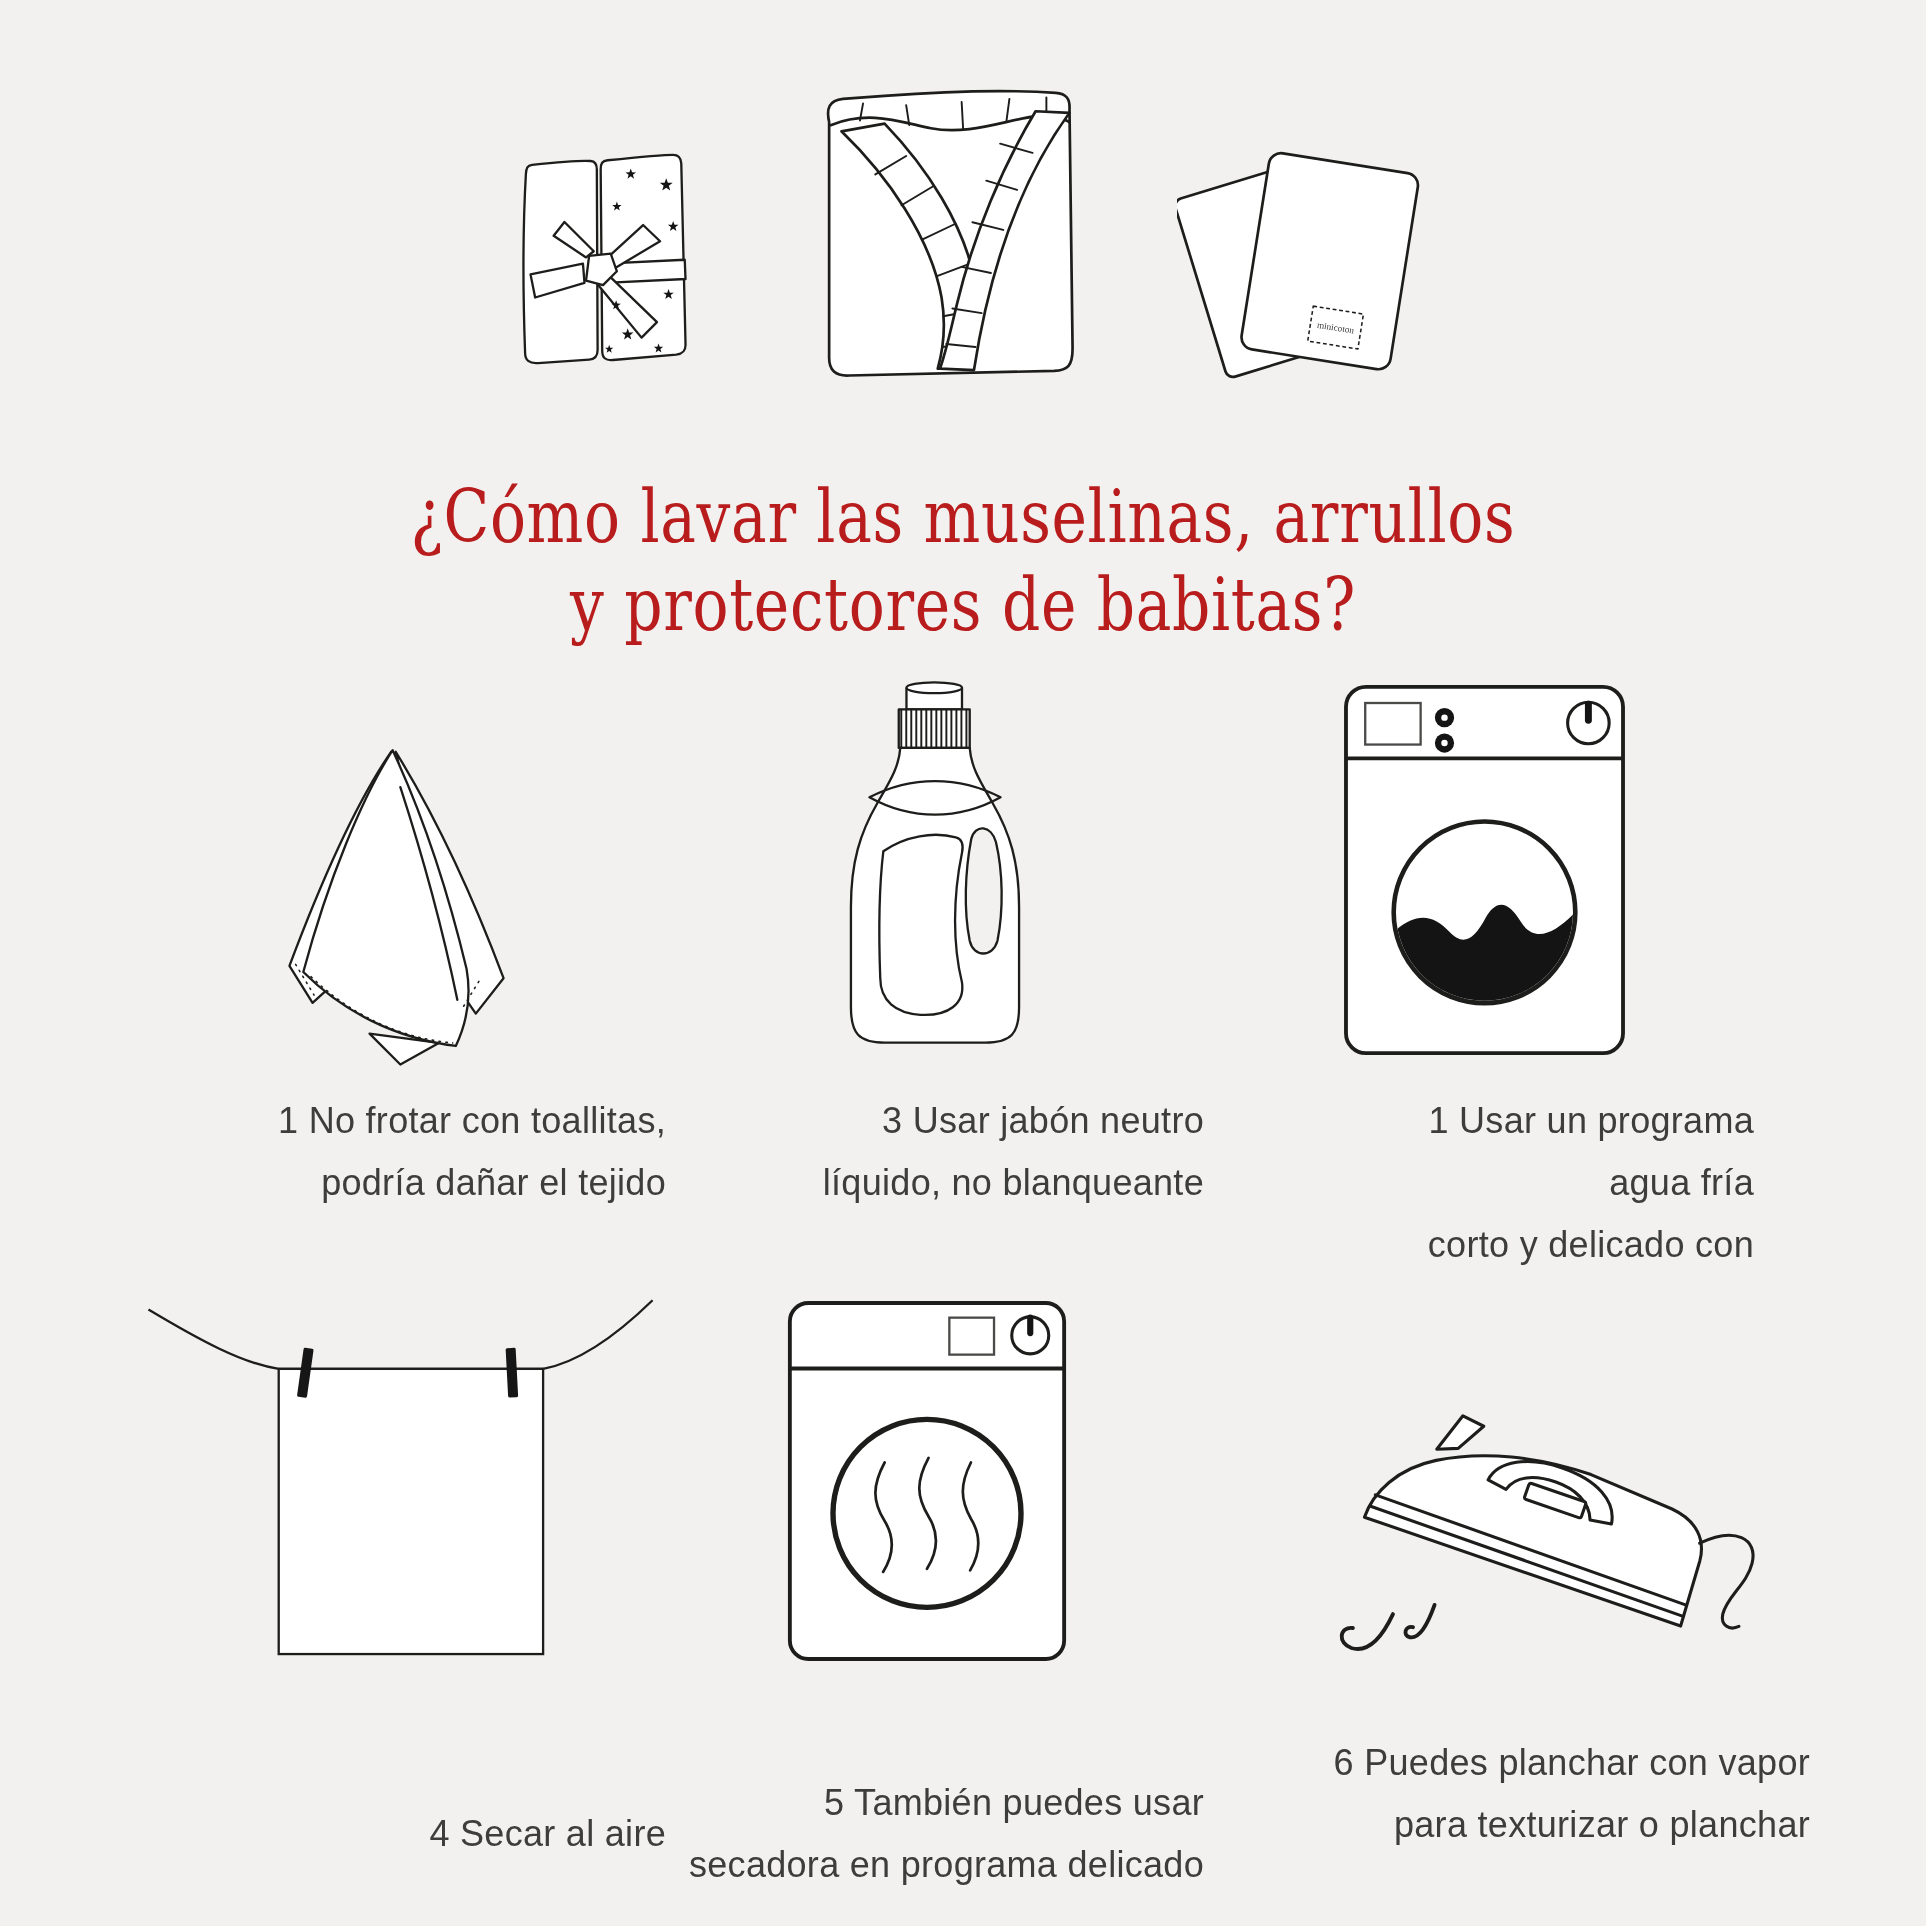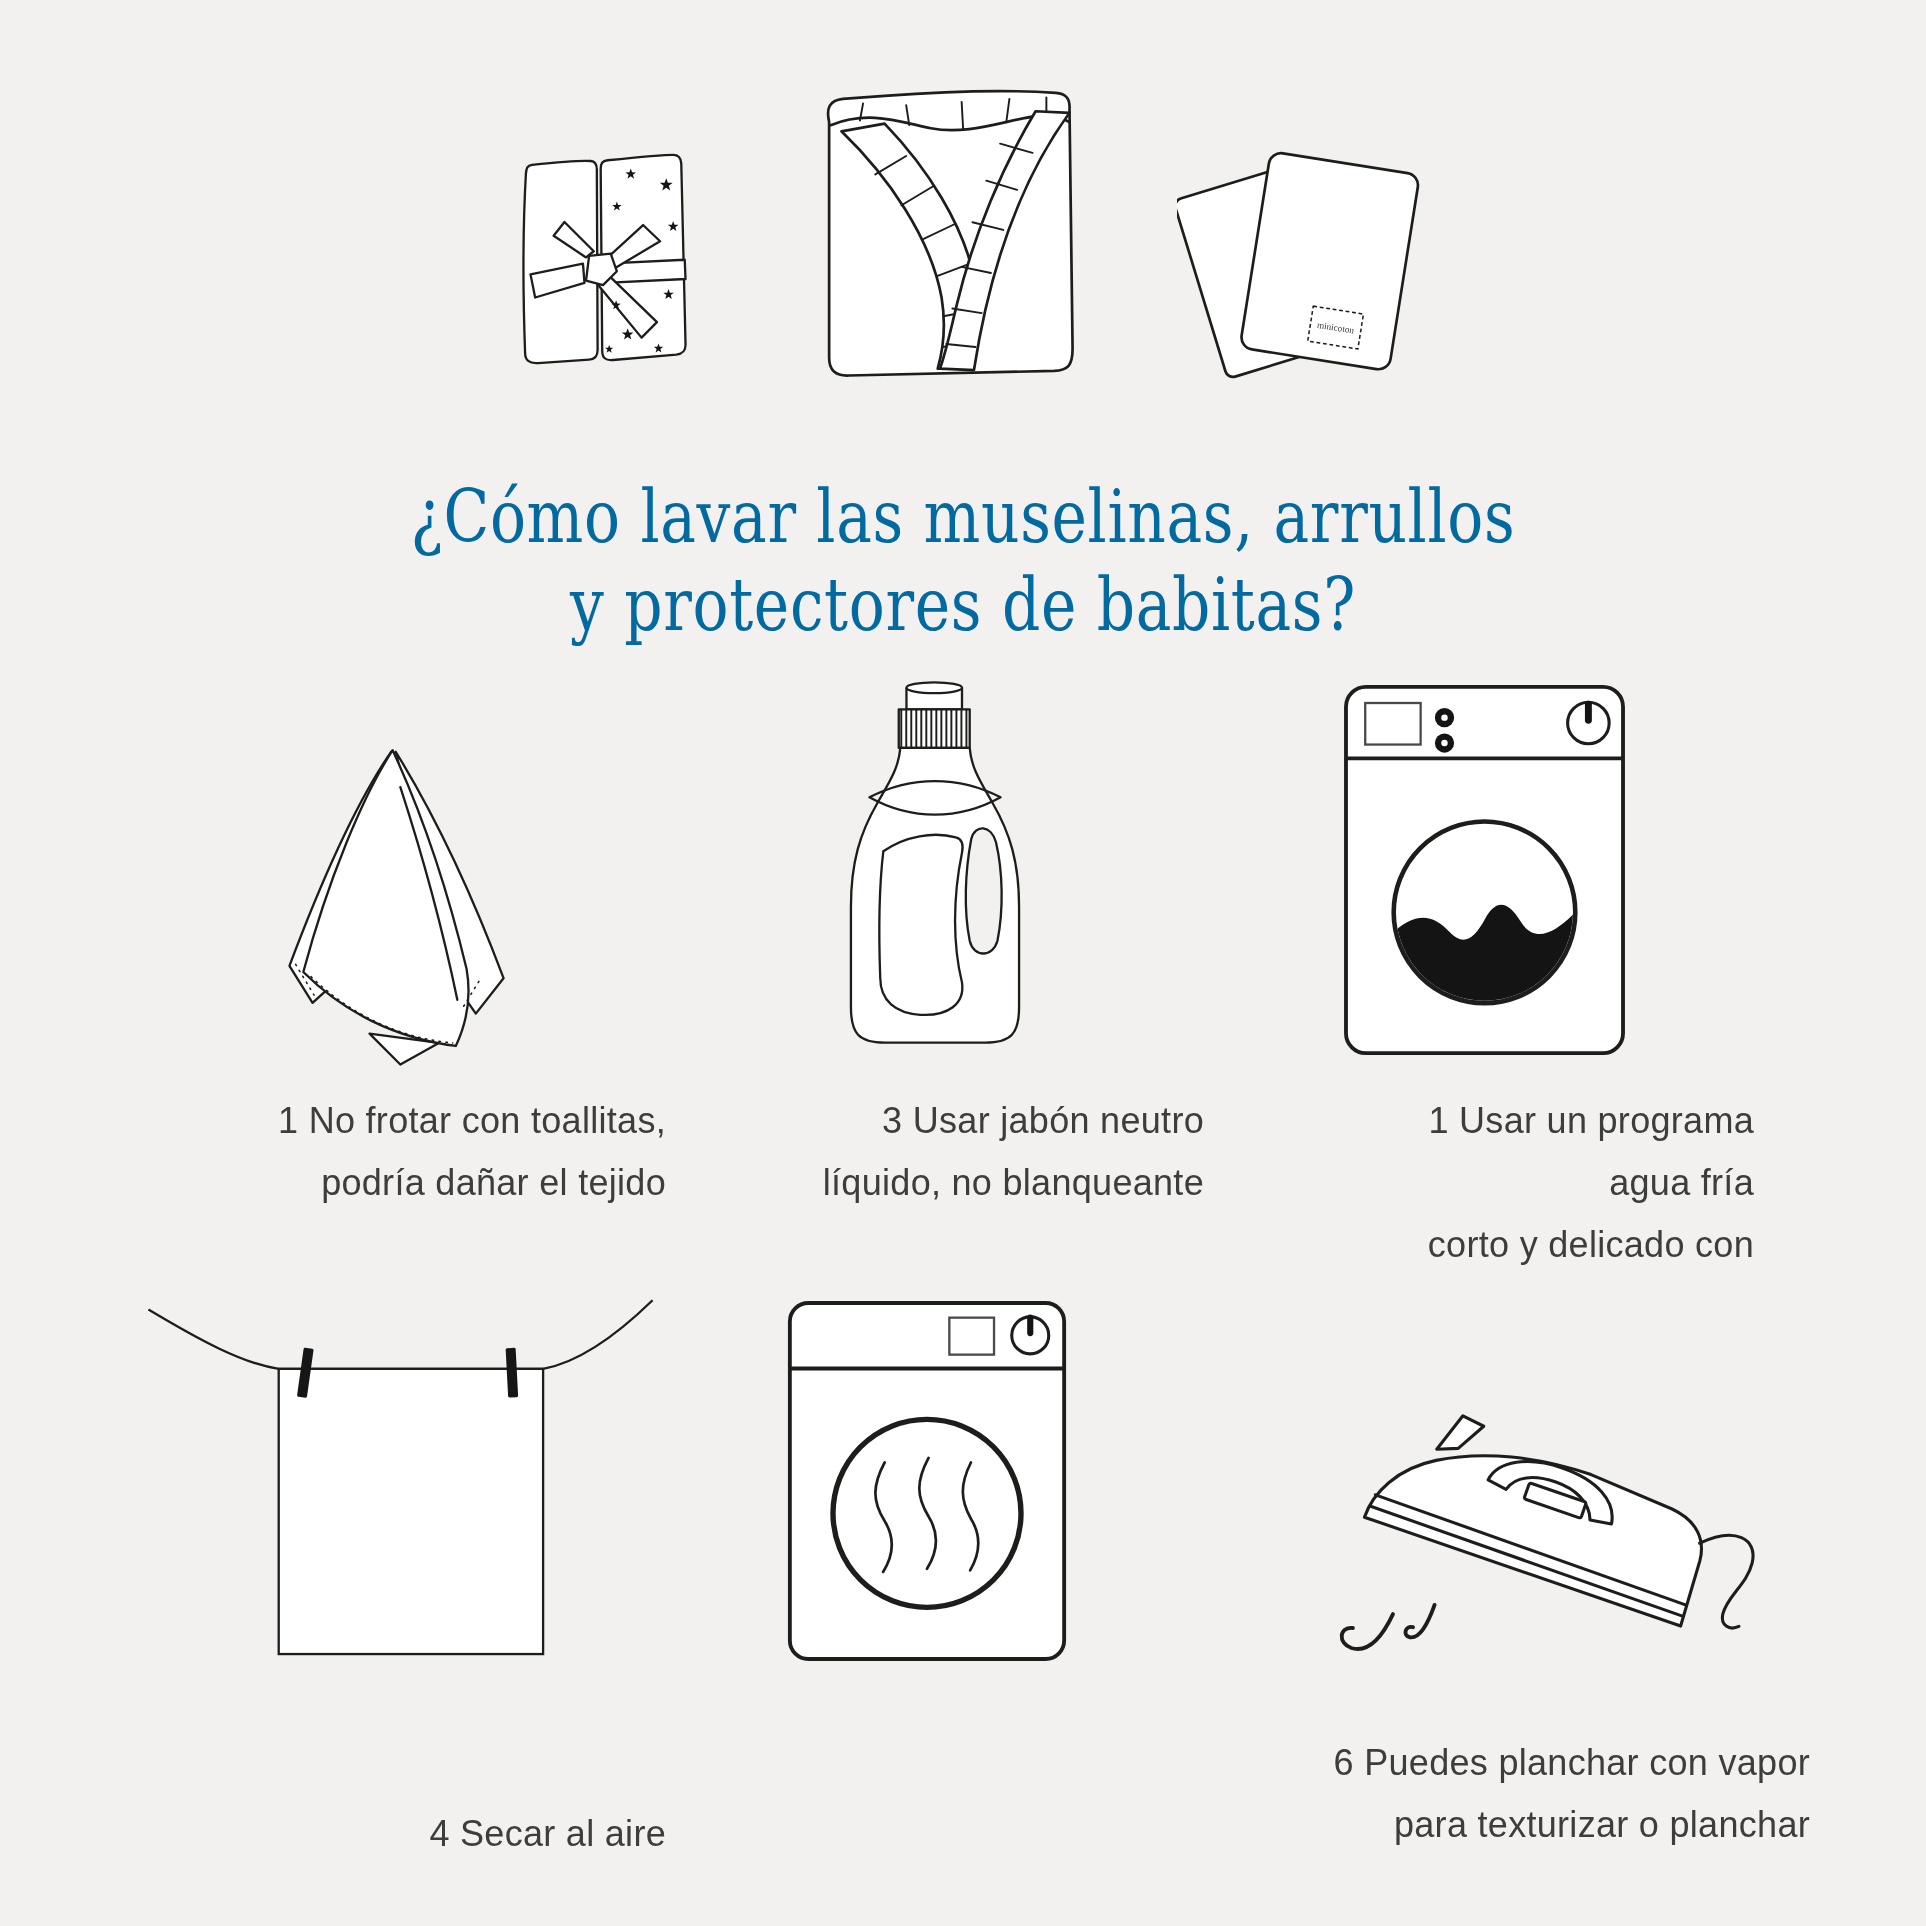--- a/index.html
+++ b/index.html
@@ -1,20 +1,20 @@
 <!DOCTYPE html>
 <html style="font-size:12.3px"><head>
 <meta charset="utf-8">
 <style>
   html,body{margin:0;padding:0;background:#f2f1ef;}
   .canvas{position:relative;width:1926px;height:1926px;background:#f2f1ef;overflow:hidden;}
   .icon{position:absolute;}
   .title{position:absolute;left:0;top:473px;width:1926px;text-align:center;
          font-family:"DejaVu Serif",serif;font-size:73px;line-height:88px;
-         color:#0369a1;letter-spacing:0.8px;}
+         color:#b91c1c;letter-spacing:0.8px;}
   .title-inner{transform:scaleX(0.82);transform-origin:50% 0;}
   .caption{position:absolute;width:539px;text-align:right;
            font-family:"Liberation Sans",sans-serif;font-size:36px;line-height:62px;
            color:#3d3d3b;letter-spacing:0.3px;}
 </style>
 </head>
 <body>
 
 <div class="canvas">
 
@@ -171,19 +171,23 @@
       </g>
       <path fill="none" d="M494,170 C540,148 570,164 562,196 C555,224 530,238 524,262 C521,276 532,284 545,278"></path>
       <path fill="none" stroke-width="5" d="M96,262 C80,296 62,312 42,306 C24,300 26,278 44,280"></path>
       <path fill="none" stroke-width="5" d="M150,250 C140,278 130,294 118,292 C108,290 112,276 122,279"></path>
     </g>
   </svg>
 
   <div class="caption" style="left:127px;top:1803px">
     <div>4 Secar al aire</div>
   </div>
+  <div class="caption" style="left:665px;top:1772px">
+    <div>5 También puedes usar</div>
+    <div>secadora en programa delicado</div>
+  </div>
   <div class="caption" style="left:1240px;top:1732px;width:570px">
     <div>6 Puedes planchar con vapor</div>
     <div>para texturizar o planchar</div>
   </div>
 
 </div>
 
 
 </body></html>

